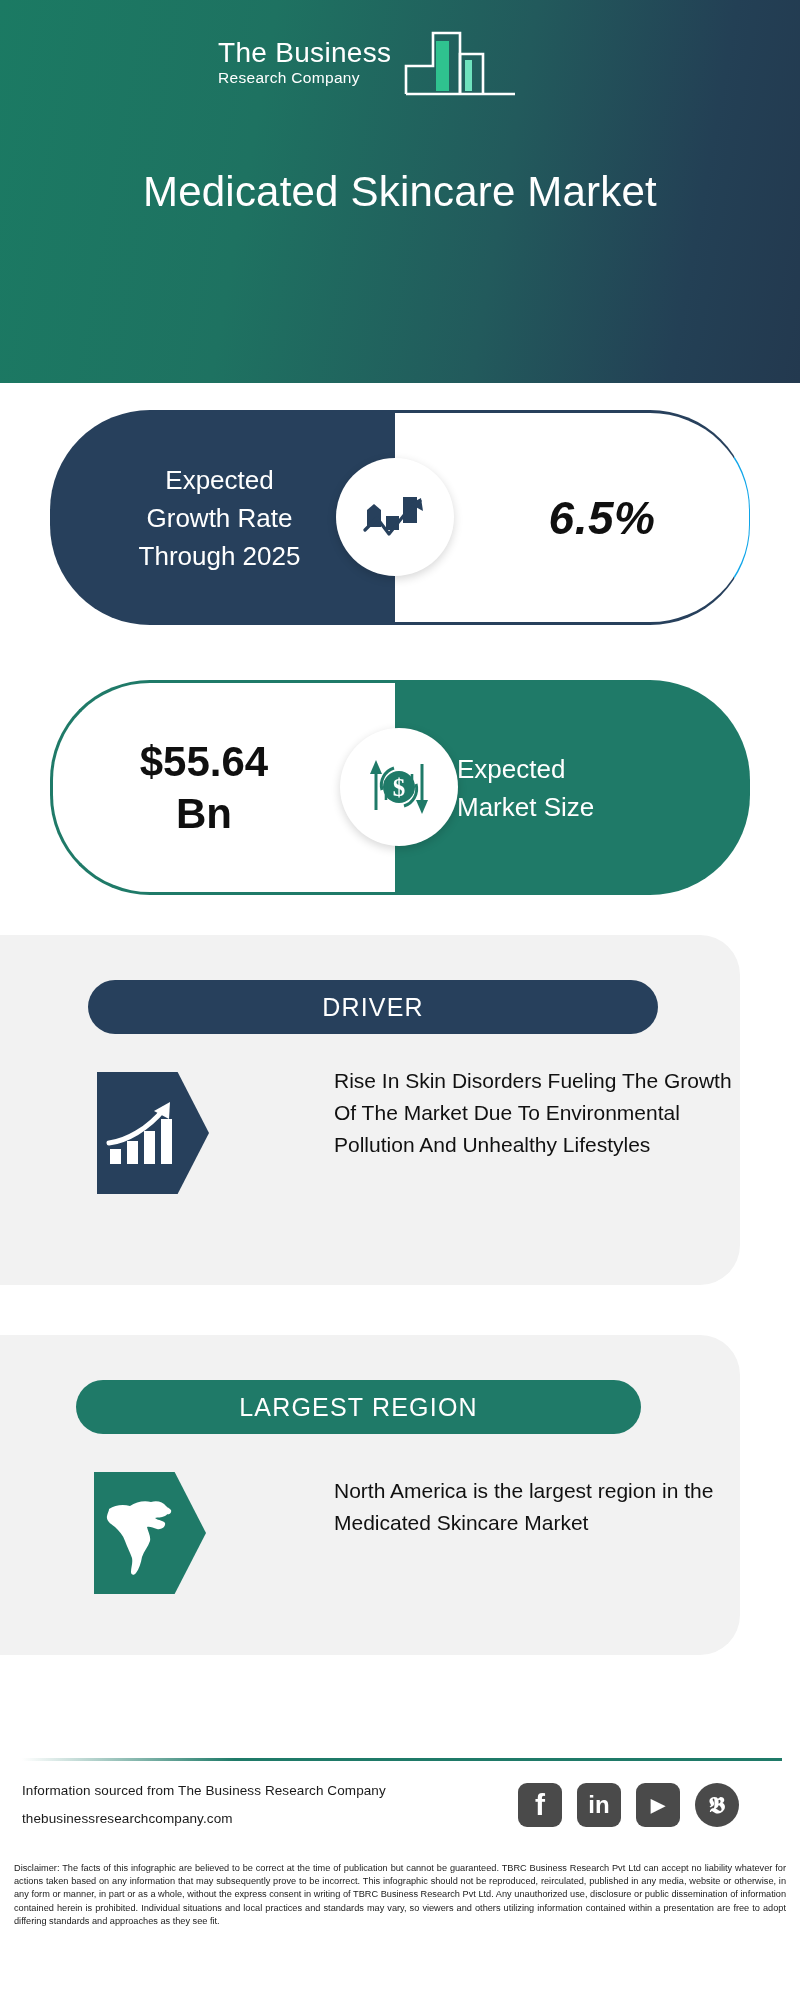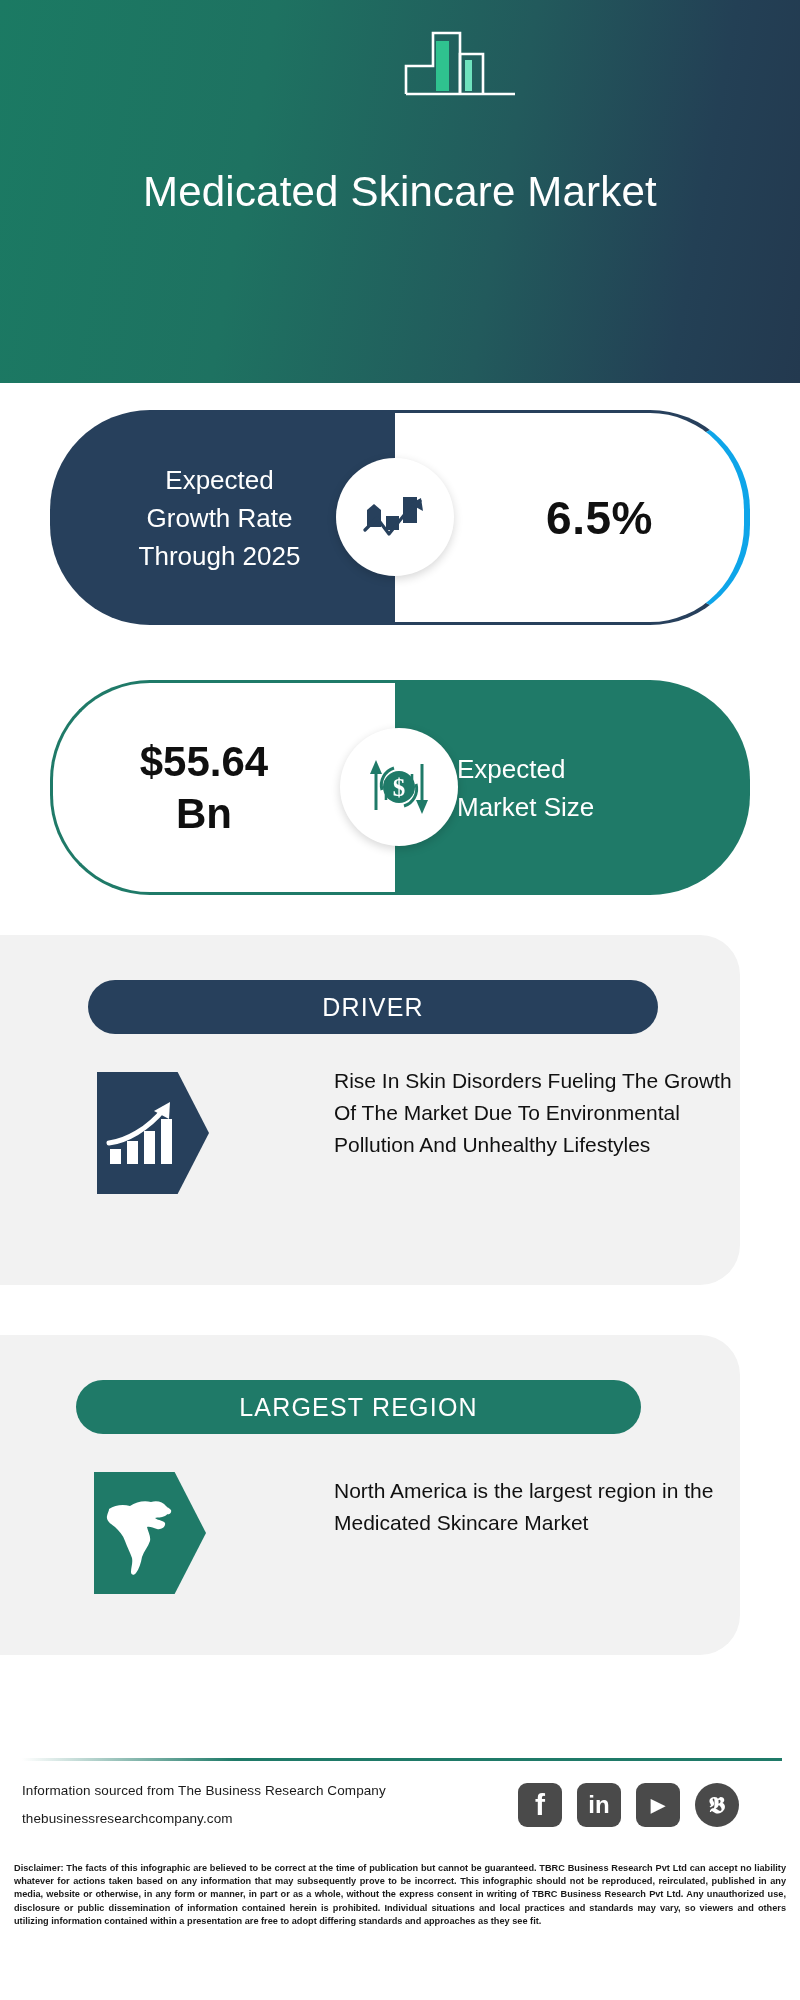--- a/index.html
+++ b/index.html
@@ -42,25 +42,25 @@
     display:flex;align-items:center;justify-content:center;
   }
   .stat1-left-txt{
     color:#ffffff;font-size:26px;line-height:38px;text-align:center;
     padding-right:6px;
   }
   .stat1-right{
     position:absolute;left:345px;top:0;width:355px;height:215px;
     background:#ffffff;
     border-top:3px solid #27405c;
-    border-right:6px solid #0ea5e9;
+    border-right:1px solid #0ea5e9;
     border-bottom:3px solid #27405c;
     border-radius:0 100px 100px 0;
     box-sizing:border-box;
-    display:flex;align-items:center;justify-content:center;
+    display:flex;align-items:center;justify-content:center;font-style:italic;
   }
   .stat1-value{
     font-size:46px;font-weight:bold;color:#101010;letter-spacing:.5px;
     padding-left:60px;
   }
 
   
   .stat2{position:absolute;left:50px;top:680px;width:700px;height:215px;}
   .stat2-left{
     position:absolute;left:0;top:0;width:345px;height:215px;
@@ -132,29 +132,33 @@
   .src-line{
     position:absolute;left:22px;font-size:13.5px;color:#1a1a1a;letter-spacing:.1px;
   }
   .social{
     position:absolute;top:1783px;width:44px;height:44px;border-radius:9px;
     background:#4a4a4a;display:flex;align-items:center;justify-content:center;
   }
   .social-glyph{color:#ffffff;font-weight:bold;}
   .disclaimer{
     position:absolute;left:14px;top:1862px;width:772px;
-    font-size:9.2px;line-height:13.2px;color:#1a1a1a;text-align:justify;font-weight:bold;
+    font-size:9.2px;line-height:13.2px;color:#1a1a1a;text-align:justify;
   }
 </style>
 </head>
 <body>
 
 <div class="header">
 
   <div class="logo">
+    <div class="logo-text">
+      <div class="logo-line1">The Business</div>
+      <div class="logo-line2">Research Company</div>
+    </div>
     <div class="logo-mark">
       <svg width="115" height="72" viewBox="0 0 115 72">
         <polyline points="3,66 3,38 30,38 30,5 57,5 57,66" fill="none" stroke="#ffffff" stroke-width="2.6"></polyline>
         <rect x="33" y="13" width="13" height="50" fill="#2fc28f"></rect>
         <polyline points="57,66 57,26 80,26 80,66" fill="none" stroke="#ffffff" stroke-width="2.6"></polyline>
         <rect x="62" y="32" width="7" height="31" fill="#6fe3be"></rect>
         <line x1="3" y1="66" x2="112" y2="66" stroke="#ffffff" stroke-width="2.6"></line>
       </svg>
     </div>
   </div>

